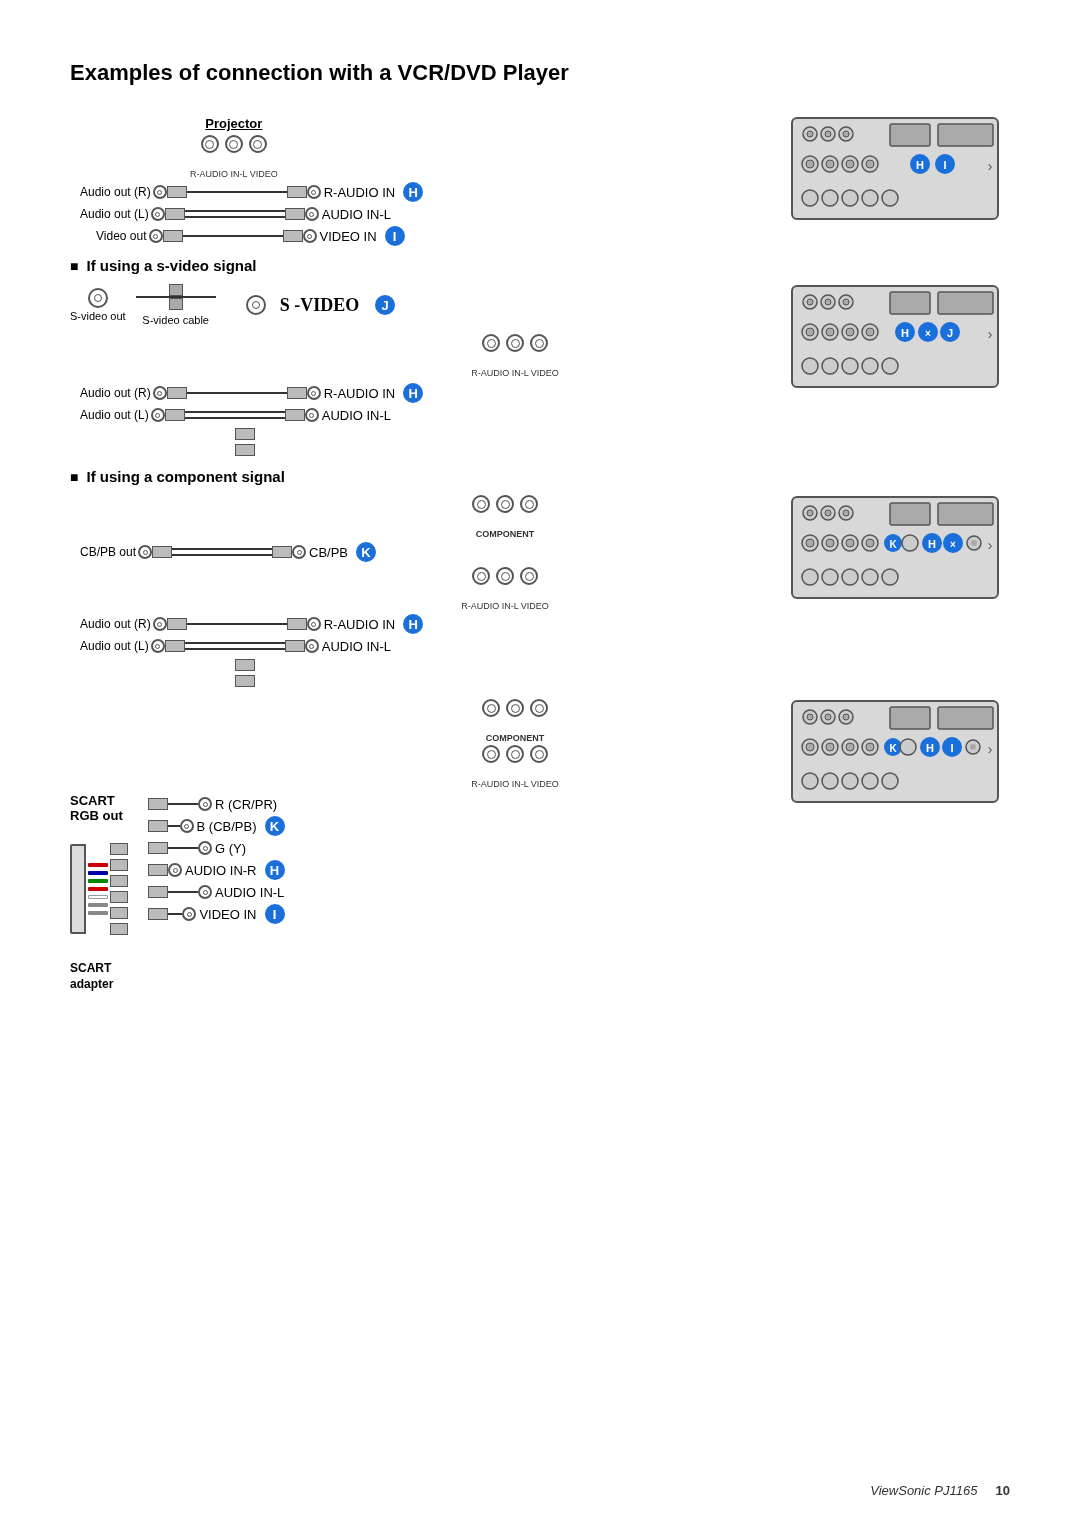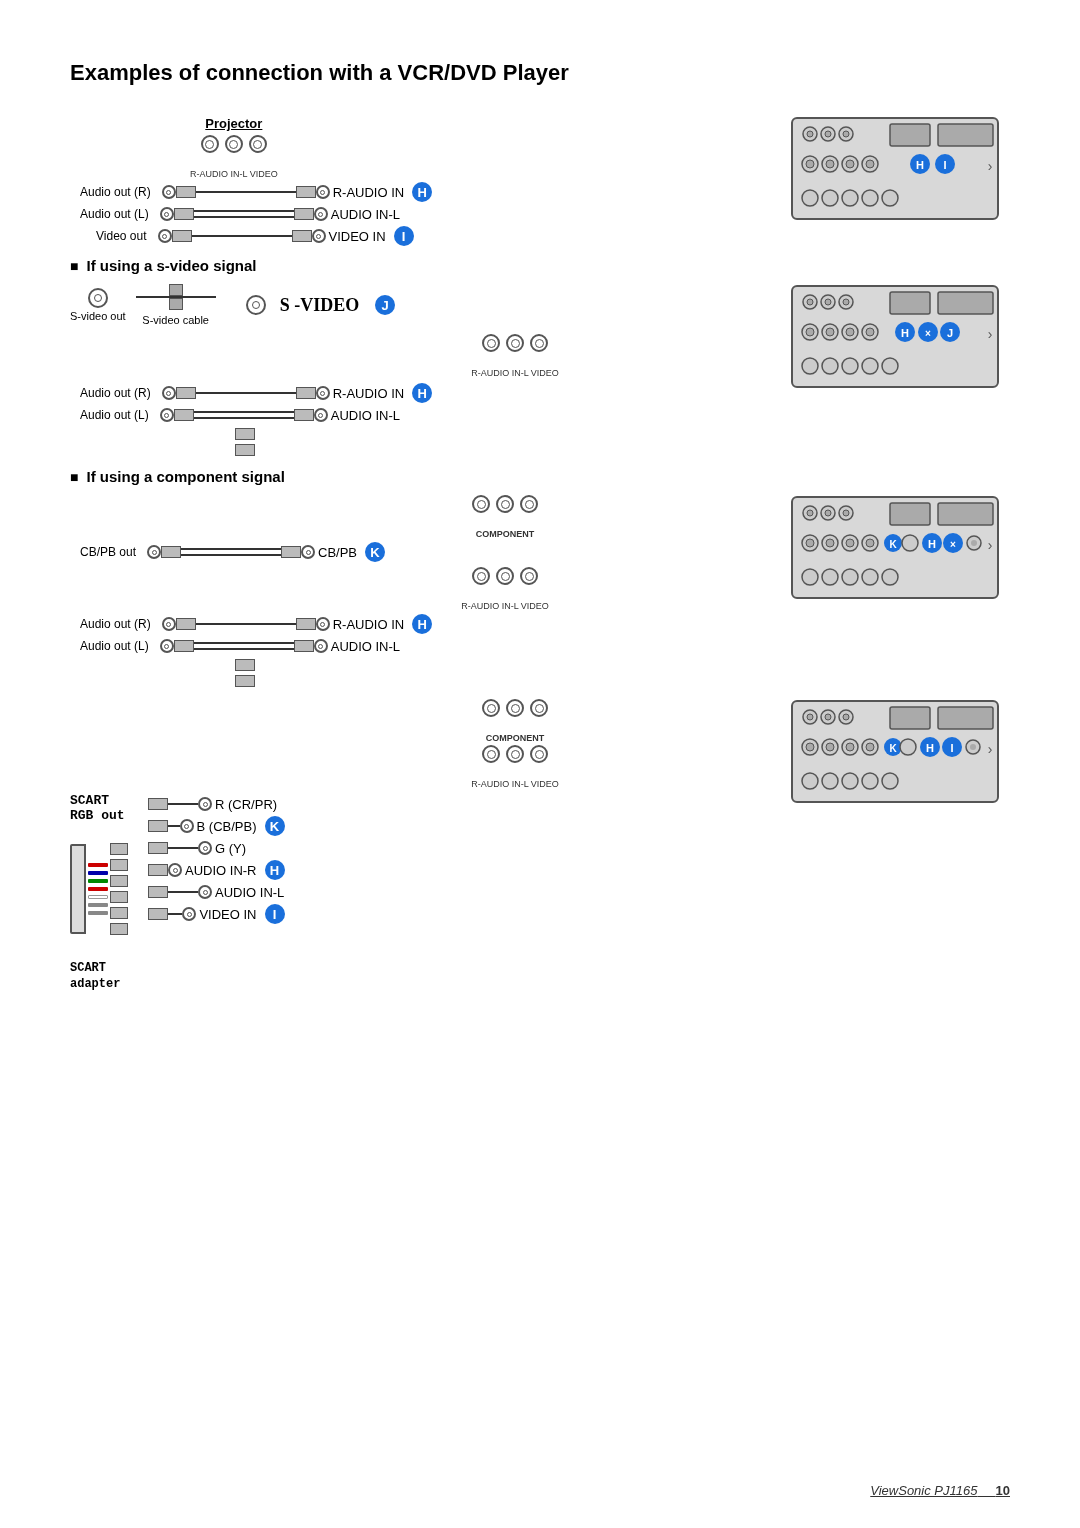--- a/index.html
+++ b/index.html
@@ -80,21 +80,20 @@
       height: 105px;
     }
     
     .page-footer {
       position: absolute;
       bottom: 30px;
       right: 70px;
       font-size: 13px;
       font-style: italic;
       color: #333;
-      text-decoration: underline;
     }
     .page-num {
       font-style: normal;
       font-weight: bold;
     }
     
     .triple-ports {
       display: flex;
       gap: 6px;
       align-items: center;
@@ -124,21 +123,21 @@
     
     .full-conn-row {
       display: flex;
       align-items: center;
       gap: 0;
       height: 18px;
     }
     .full-conn-row .src-port {
       display: flex;
       align-items: center;
-      gap: 11px;
+      gap: 2px;
     }
     .full-conn-row .src-port .rca-sym {
       display: flex;
       align-items: center;
       justify-content: center;
       width: 14px;
       height: 14px;
       border: 2px solid #555;
       border-radius: 50%;
     }
@@ -633,21 +632,21 @@
               </div>
             <div class="cp">
                 <div class="inn"></div>
               </div>
           </div>
           <span class="fs9 label-center">R-AUDIO IN-L VIDEO</span>
         </div>
 
         <div style="display:flex;gap:20px;align-items:flex-start;">
 
-          <div style="display:flex;flex-direction:column;align-items:flex-start;gap:20px;font-family:Liberation Mono, monospace;">
+          <div style="display:flex;flex-direction:column;align-items:flex-start;gap:20px;">
             <span class="fs13 bold">SCART<br>RGB out</span>
 
             <div style="display:flex;align-items:center;gap:2px;">
               <div style="width:16px;height:90px;border:2px solid #555;background:#ddd;border-radius:2px 0 0 2px;display:flex;flex-direction:column;align-items:center;justify-content:space-evenly;padding:4px 0;">
               </div>
 
               <div style="display:flex;flex-direction:column;gap:4px;">
                 <div style="width:20px;height:4px;background:#c00;border-radius:1px;"></div>
                 <div style="width:20px;height:4px;background:#00a;border-radius:1px;"></div>
                 <div style="width:20px;height:4px;background:#080;border-radius:1px;"></div>

